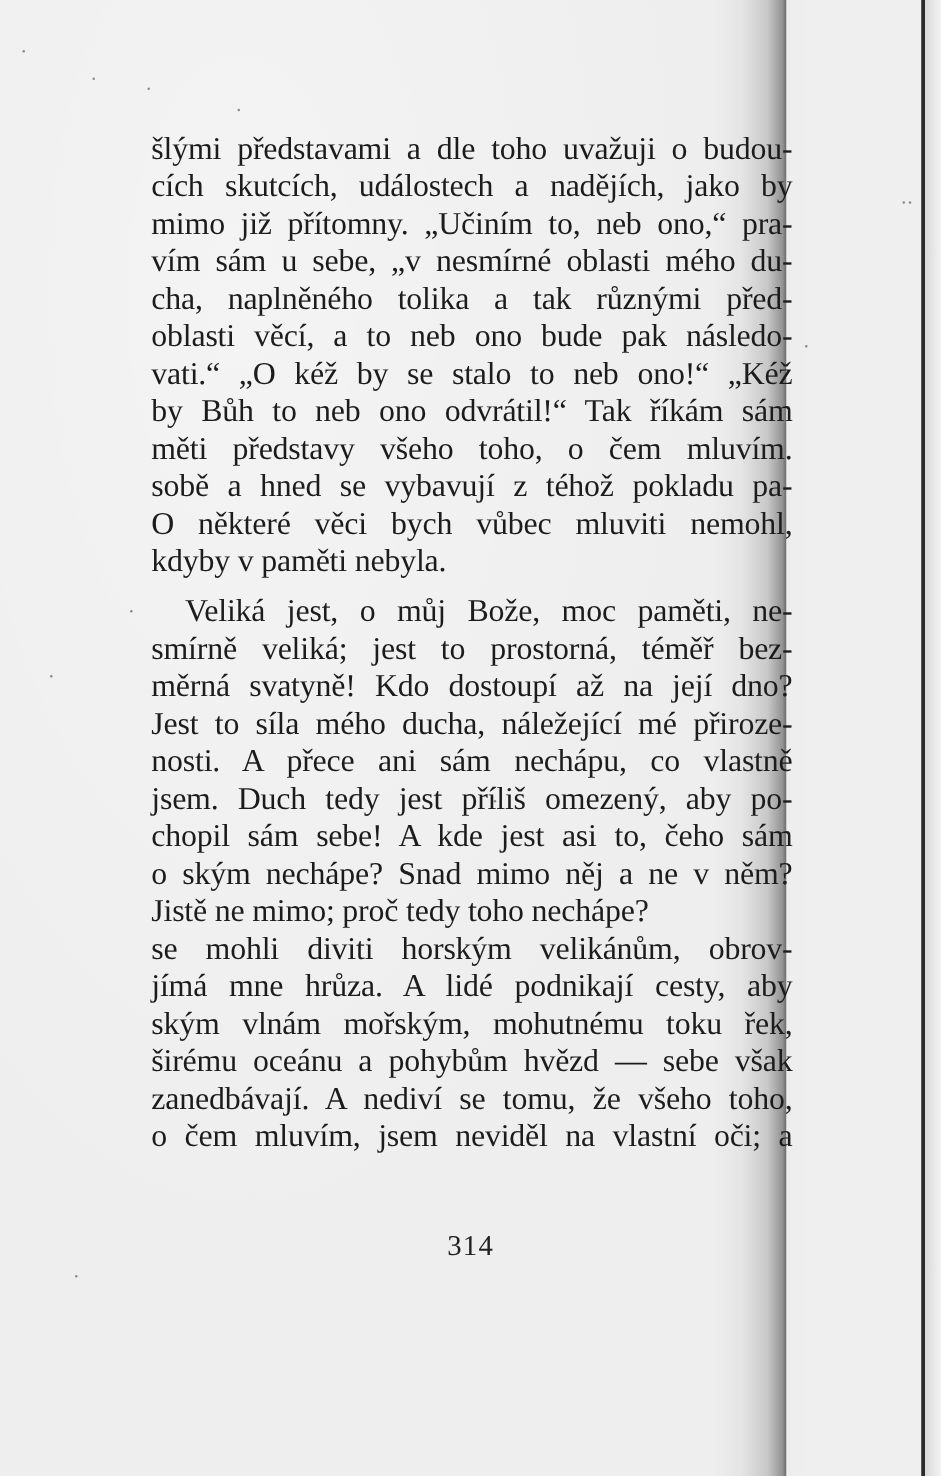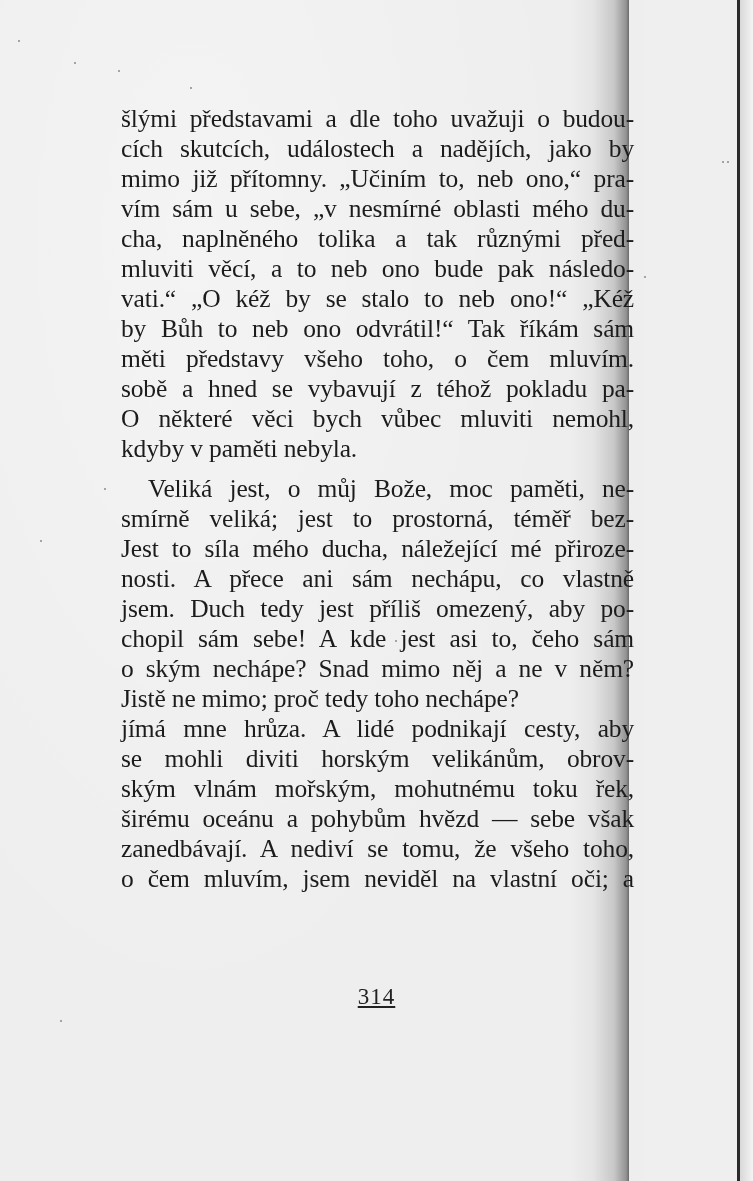--- a/index.html
+++ b/index.html
@@ -79,21 +79,20 @@
     }
     .page-number {
       position: absolute;
       left: 0;
       width: 753px;
       top: 984px;
       text-align: center;
       font-size: 23px;
       letter-spacing: 1px;
       color: #222;
-      text-decoration: underline;
     }
     .speck {
       position: absolute;
       width: 2px;
       height: 2px;
       background: #8a8a8a;
       border-radius: 1px;
     }
   </style>
 </head>
@@ -116,39 +115,40 @@
   <div class="speck" style="left:395px;top:640px"></div>
   <div class="speck" style="left:60px;top:1020px"></div>
 
   <div class="text-block">
 
     <span class="line">šlými představami a dle toho uvažuji o budou-</span>
     <span class="line">cích skutcích, událostech a nadějích, jako by</span>
     <span class="line">mimo již přítomny. „Učiním to, neb ono,“ pra-</span>
     <span class="line">vím sám u sebe, „v nesmírné oblasti mého du-</span>
     <span class="line">cha, naplněného tolika a tak různými před-</span>
-    <span class="line">mluviti věcí, a to neb ono bude pak následo-</span>
+    <span class="line">oblasti věcí, a to neb ono bude pak následo-</span>
     <span class="line">vati.“ „O kéž by se stalo to neb ono!“ „Kéž</span>
     <span class="line">by Bůh to neb ono odvrátil!“ Tak říkám sám</span>
     <span class="line">měti představy všeho toho, o čem mluvím.</span>
     <span class="line">sobě a hned se vybavují z téhož pokladu pa-</span>
     <span class="line">O některé věci bych vůbec mluviti nemohl,</span>
     <span class="line last">kdyby v paměti nebyla.</span>
 
     <span class="line indent">Veliká jest, o můj Bože, moc paměti, ne-</span>
     <span class="line">smírně veliká; jest to prostorná, téměř bez-</span>
+    <span class="line">měrná svatyně! Kdo dostoupí až na její dno?</span>
     <span class="line">Jest to síla mého ducha, náležející mé přiroze-</span>
     <span class="line">nosti. A přece ani sám nechápu, co vlastně</span>
     <span class="line">jsem. Duch tedy jest příliš omezený, aby po-</span>
     <span class="line">chopil sám sebe! A kde jest asi to, čeho sám</span>
     <span class="line">o ským nechápe? Snad mimo něj a ne v něm?</span>
     <span class="line last">Jistě ne mimo; proč tedy toho nechápe?</span>
 
+    <span class="line">se mohli diviti horským velikánům, obrov-</span>
     <span class="line">jímá mne hrůza. A lidé podnikají cesty, aby</span>
-    <span class="line">se mohli diviti horským velikánům, obrov-</span>
     <span class="line">ským vlnám mořským, mohutnému toku řek,</span>
     <span class="line">širému oceánu a pohybům hvězd — sebe však</span>
     <span class="line">zanedbávají. A nediví se tomu, že všeho toho,</span>
     <span class="line">o čem mluvím, jsem neviděl na vlastní oči; a</span>
   </div>
 
   <div class="page-number">314</div>
 </div>
 
 </body></html>

